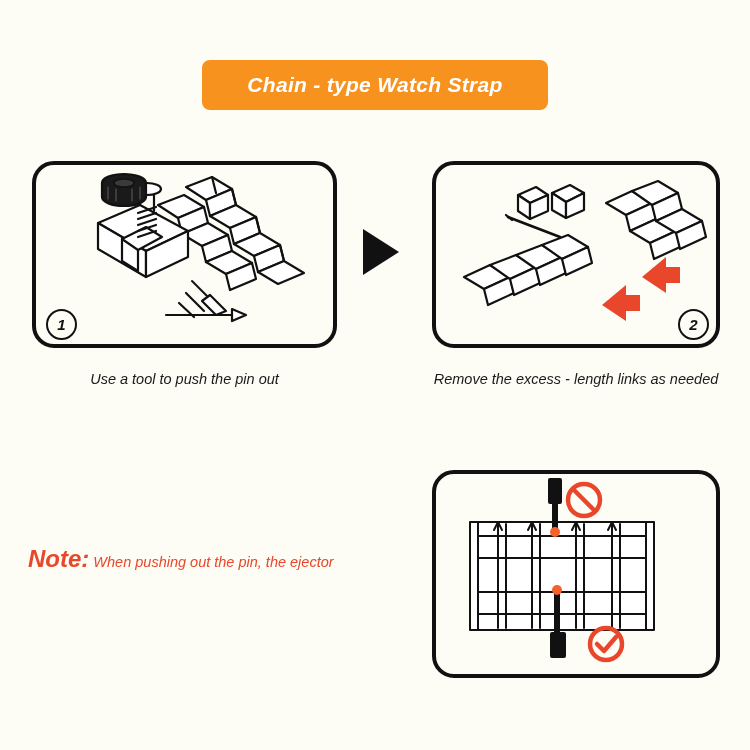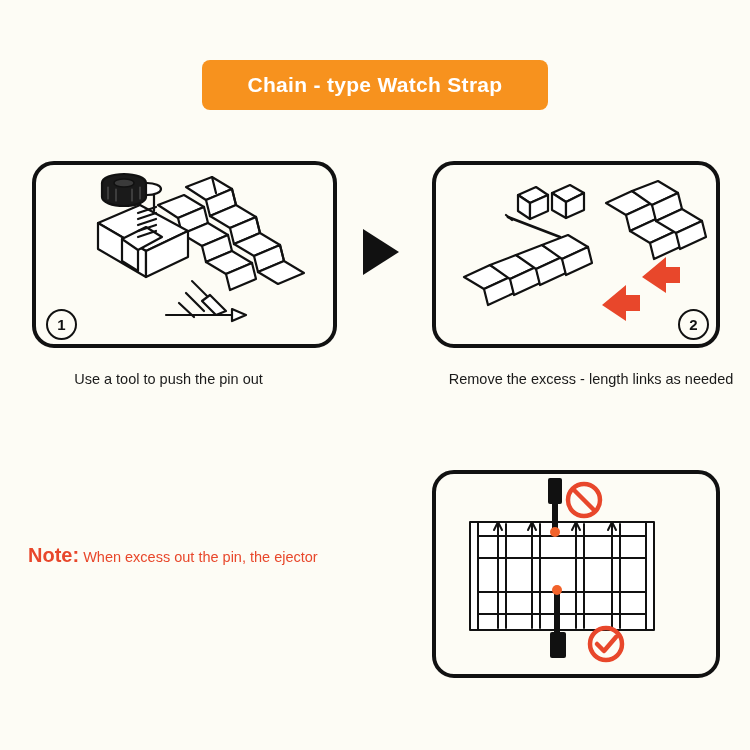--- a/index.html
+++ b/index.html
@@ -11,20 +11,21 @@
     width: 750px;
     height: 750px;
     overflow: hidden;
     font-family: "Liberation Sans", sans-serif;
     position: relative;
   }
   .page {
     position: absolute;
     inset: 0;
     background: #fdfcf5;
+    font-style: italic;
   }
 
   
   .title-badge {
     position: absolute;
     left: 202px;
     top: 60px;
     width: 346px;
     height: 50px;
     background: #f7921e;
@@ -67,22 +68,22 @@
   #circle1 { left: 46px;  top: 309px; }
   #circle2 { left: 678px; top: 309px; }
 
   .caption {
     position: absolute;
     text-align: center;
     font-size: 14.5px;
     color: #1a1a1a;
     line-height: 1.45;
   }
-  #caption1 { left: 16px;  top: 369px; width: 305px; text-align: center; }
-  #caption2 { left: 439px; top: 369px; width: 304px; }
+  #caption1 { left: 32px;  top: 369px; width: 305px; text-align: center; }
+  #caption2 { left: 424px; top: 369px; width: 304px; }
 
   
   .big-arrow {
     position: absolute;
     left: 357px;
     top: 227px;
     width: 48px;
     height: 50px;
   }
 
@@ -90,21 +91,21 @@
   .note {
     position: absolute;
     left: 28px;
     top: 540px;
     width: 390px;
     color: #e8472b;
     font-size: 14.5px;
     line-height: 1.55;
   }
   .note .note-label {
-    font-size: 20px;
+    font-size: 24px;
     font-weight: bold;
     color: #e8472b;
     vertical-align: baseline;
   }
   .note .note-body {
     color: #e8472b;
   }
 
   
   svg { display: block; }
@@ -224,21 +225,21 @@
         <polygon points="206,112 230,92 230,102 244,102 244,118 230,118 230,128"></polygon>
         <polygon points="166,140 190,120 190,130 204,130 204,146 190,146 190,156"></polygon>
       </g>
     </svg>
   </div>
   <div class="step-circle" id="circle2">2</div>
   <div class="caption" id="caption2">Remove the excess - length links as needed</div>
 
   <div class="note">
     <span class="note-label">Note:</span>
-    <span class="note-body">When excess out the pin, the ejector</span><br>
+    <span class="note-body">When pushing out the pin, the ejector</span><br>
     <br>
   </div>
 
   <div class="panel" id="panel3">
     <svg width="280" height="200" viewBox="0 0 280 200">
       <g fill="none" stroke="#111111" stroke-width="2" stroke-linejoin="round" stroke-linecap="round">
 
         <rect x="42" y="48" width="168" height="108" fill="#ffffff"></rect>
         <path d="M42,62 L210,62 M42,84 L210,84 M42,118 L210,118 M42,140 L210,140"></path>
 

